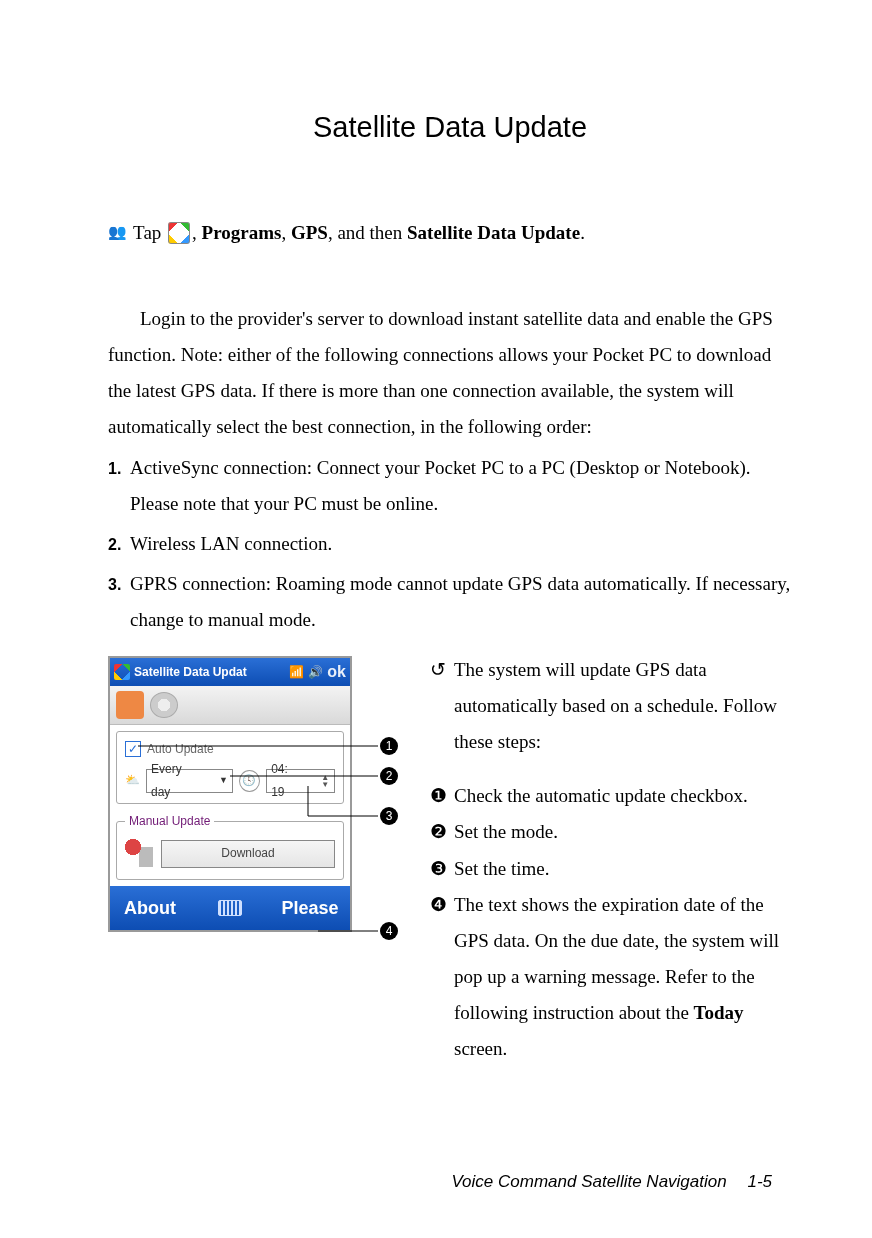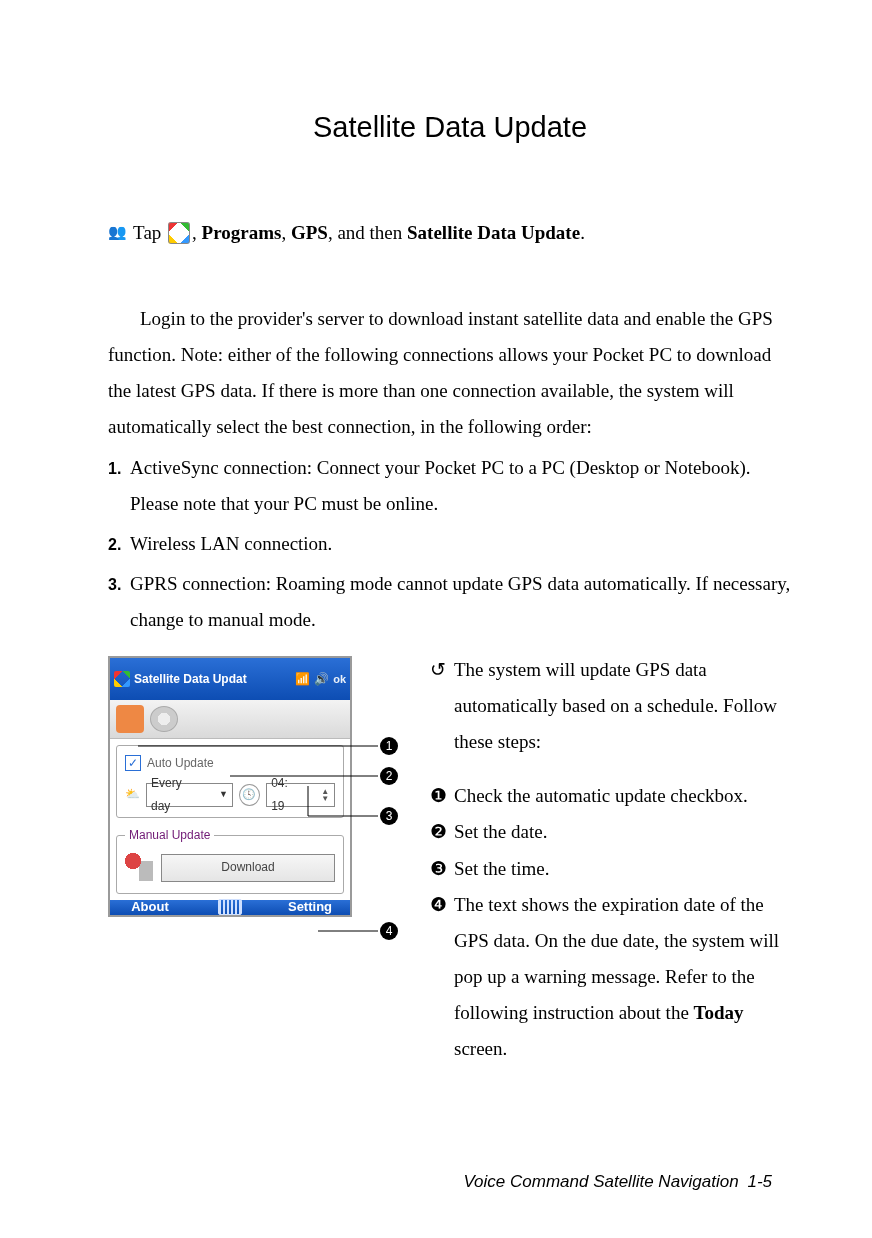--- a/index.html
+++ b/index.html
@@ -101,21 +101,21 @@
     width: 244px;
     border: 2px solid #9a9a9a;
     font-family: Tahoma, Arial, sans-serif;
     font-size: 12px;
     color: #333;
     background: #fff;
     box-sizing: border-box;
     position: relative;
   }
   .shot .titlebar {
-    height: 42px;
+    height: 28px;
     background: linear-gradient(#2a6fd6, #0d4db3);
     color: #fff;
     display: flex;
     align-items: center;
     padding: 0 4px;
     gap: 4px;
     font-size: 12px;
     font-weight: bold;
   }
   .shot .titlebar .winicon {
@@ -123,21 +123,21 @@
     background: linear-gradient(135deg,#e33 0 50%, transparent 0),
                 linear-gradient(225deg,#3b3 0 50%, transparent 0),
                 linear-gradient(315deg,#39f 0 50%, transparent 0),
                 linear-gradient(45deg,#fc0 0 50%, transparent 0);
     background-size: 50% 50%;
     background-position: left top, right top, right bottom, left bottom;
     background-repeat: no-repeat;
     border-radius: 2px;
   }
   .shot .titlebar .grow { flex: 1; }
-  .shot .titlebar .ok { font-size: 11px; opacity: .9; }
+  .shot .titlebar .ok { font-size: 16px; opacity: .9; }
   .shot .toolbar {
     height: 38px;
     background: linear-gradient(#f3f3f3,#d9d9d9);
     border-bottom: 1px solid #bbb;
     display: flex; align-items: center; gap:6px; padding:0 6px;
   }
   .shot .toolbar .phone {
     width: 28px; height: 28px; border-radius: 4px;
     background: #e84; position: relative;
   }
@@ -195,23 +195,23 @@
   .dlbtn {
     flex:1; height:26px; border:1px solid #888;
     background: linear-gradient(#f6f6f6,#e5e5e5);
     display:flex; align-items:center; justify-content:center;
     color:#444; font-size:12px;
   }
   .expire {
     padding: 4px 8px 8px 8px; font-size:12px; color:#555;
   }
   .bottombar {
-    height: 15px;
+    height: 44px;
     background: linear-gradient(#2a6fd6, #0d4db3);
-    display:flex; color:#fff; font-weight:bold; font-size:13px;justify-content:flex-end;
+    display:flex; color:#fff; font-weight:bold; font-size:18px;justify-content:flex-end;
   }
   .bottombar > div { flex:1; display:flex; align-items:center; justify-content:center; }
   .bottombar .kbd {
     width:22px;height:14px;border:1px solid #cfe0ff;border-radius:2px;background:repeating-linear-gradient(90deg,#cfe0ff 0 2px, transparent 2px 4px);
   }
 
   
   .callouts {
     position: absolute;
     top: 4px; left: 0; width: 310px; height: 340px;
@@ -227,21 +227,21 @@
   .footer {
     position: absolute;
     bottom: 40px;
     right: 100px;
     left: 108px;
     text-align: right;
     font-style: italic;
     font-family: Arial, Helvetica, sans-serif;
     font-size: 17px;
   }
-  .footer .pg { font-style: italic; margin-left: 4px; }
+  .footer .pg { font-style: italic; margin-left: 16px; }
 </style>
 </head>
 <body>
 
 <div class="page">
 
   <h1>Satellite Data Update</h1>
 
   <div class="navline">
     <span class="group-icon">👥</span>
@@ -314,21 +314,21 @@
             <span class="dlbtn">Download</span>
           </div>
         </fieldset>
 
 
         <div class="bottombar">
           <div>About</div>
           <div>
               <span class="kbd"></span>
             </div>
-          <div>Setting</div>
+          <div>Please</div>
         </div>
       </div>
 
       <div class="callouts">
         <svg width="310" height="340">
           <line x1="30" y1="90" x2="270" y2="90" stroke="#000" stroke-width="1"></line>
           <line x1="122" y1="120" x2="270" y2="120" stroke="#000" stroke-width="1"></line>
           <line x1="200" y1="130" x2="200" y2="160" stroke="#000" stroke-width="1"></line>
           <line x1="200" y1="160" x2="270" y2="160" stroke="#000" stroke-width="1"></line>
           <line x1="210" y1="275" x2="270" y2="275" stroke="#000" stroke-width="1"></line>
@@ -345,21 +345,21 @@
         <span class="mk">↺</span>
         <span class="tx">The system will update GPS data automatically based on a schedule. Follow these steps:</span>
       </div>
       <div style="height:18px"></div>
       <div class="item">
         <span class="mk">❶</span>
         <span class="tx">Check the automatic update checkbox.</span>
       </div>
       <div class="item">
         <span class="mk">❷</span>
-        <span class="tx">Set the date.</span>
+        <span class="tx">Set the mode.</span>
       </div>
       <div class="item">
         <span class="mk">❸</span>
         <span class="tx">Set the time.</span>
       </div>
       <div class="item">
         <span class="mk">❹</span>
         <span class="tx"><span>The text shows the expiration date of the GPS data. On the due date, the system will pop up a warning message. Refer to the following instruction about the </span><b>Today</b><span> screen.</span></span>
       </div>
     </div>

